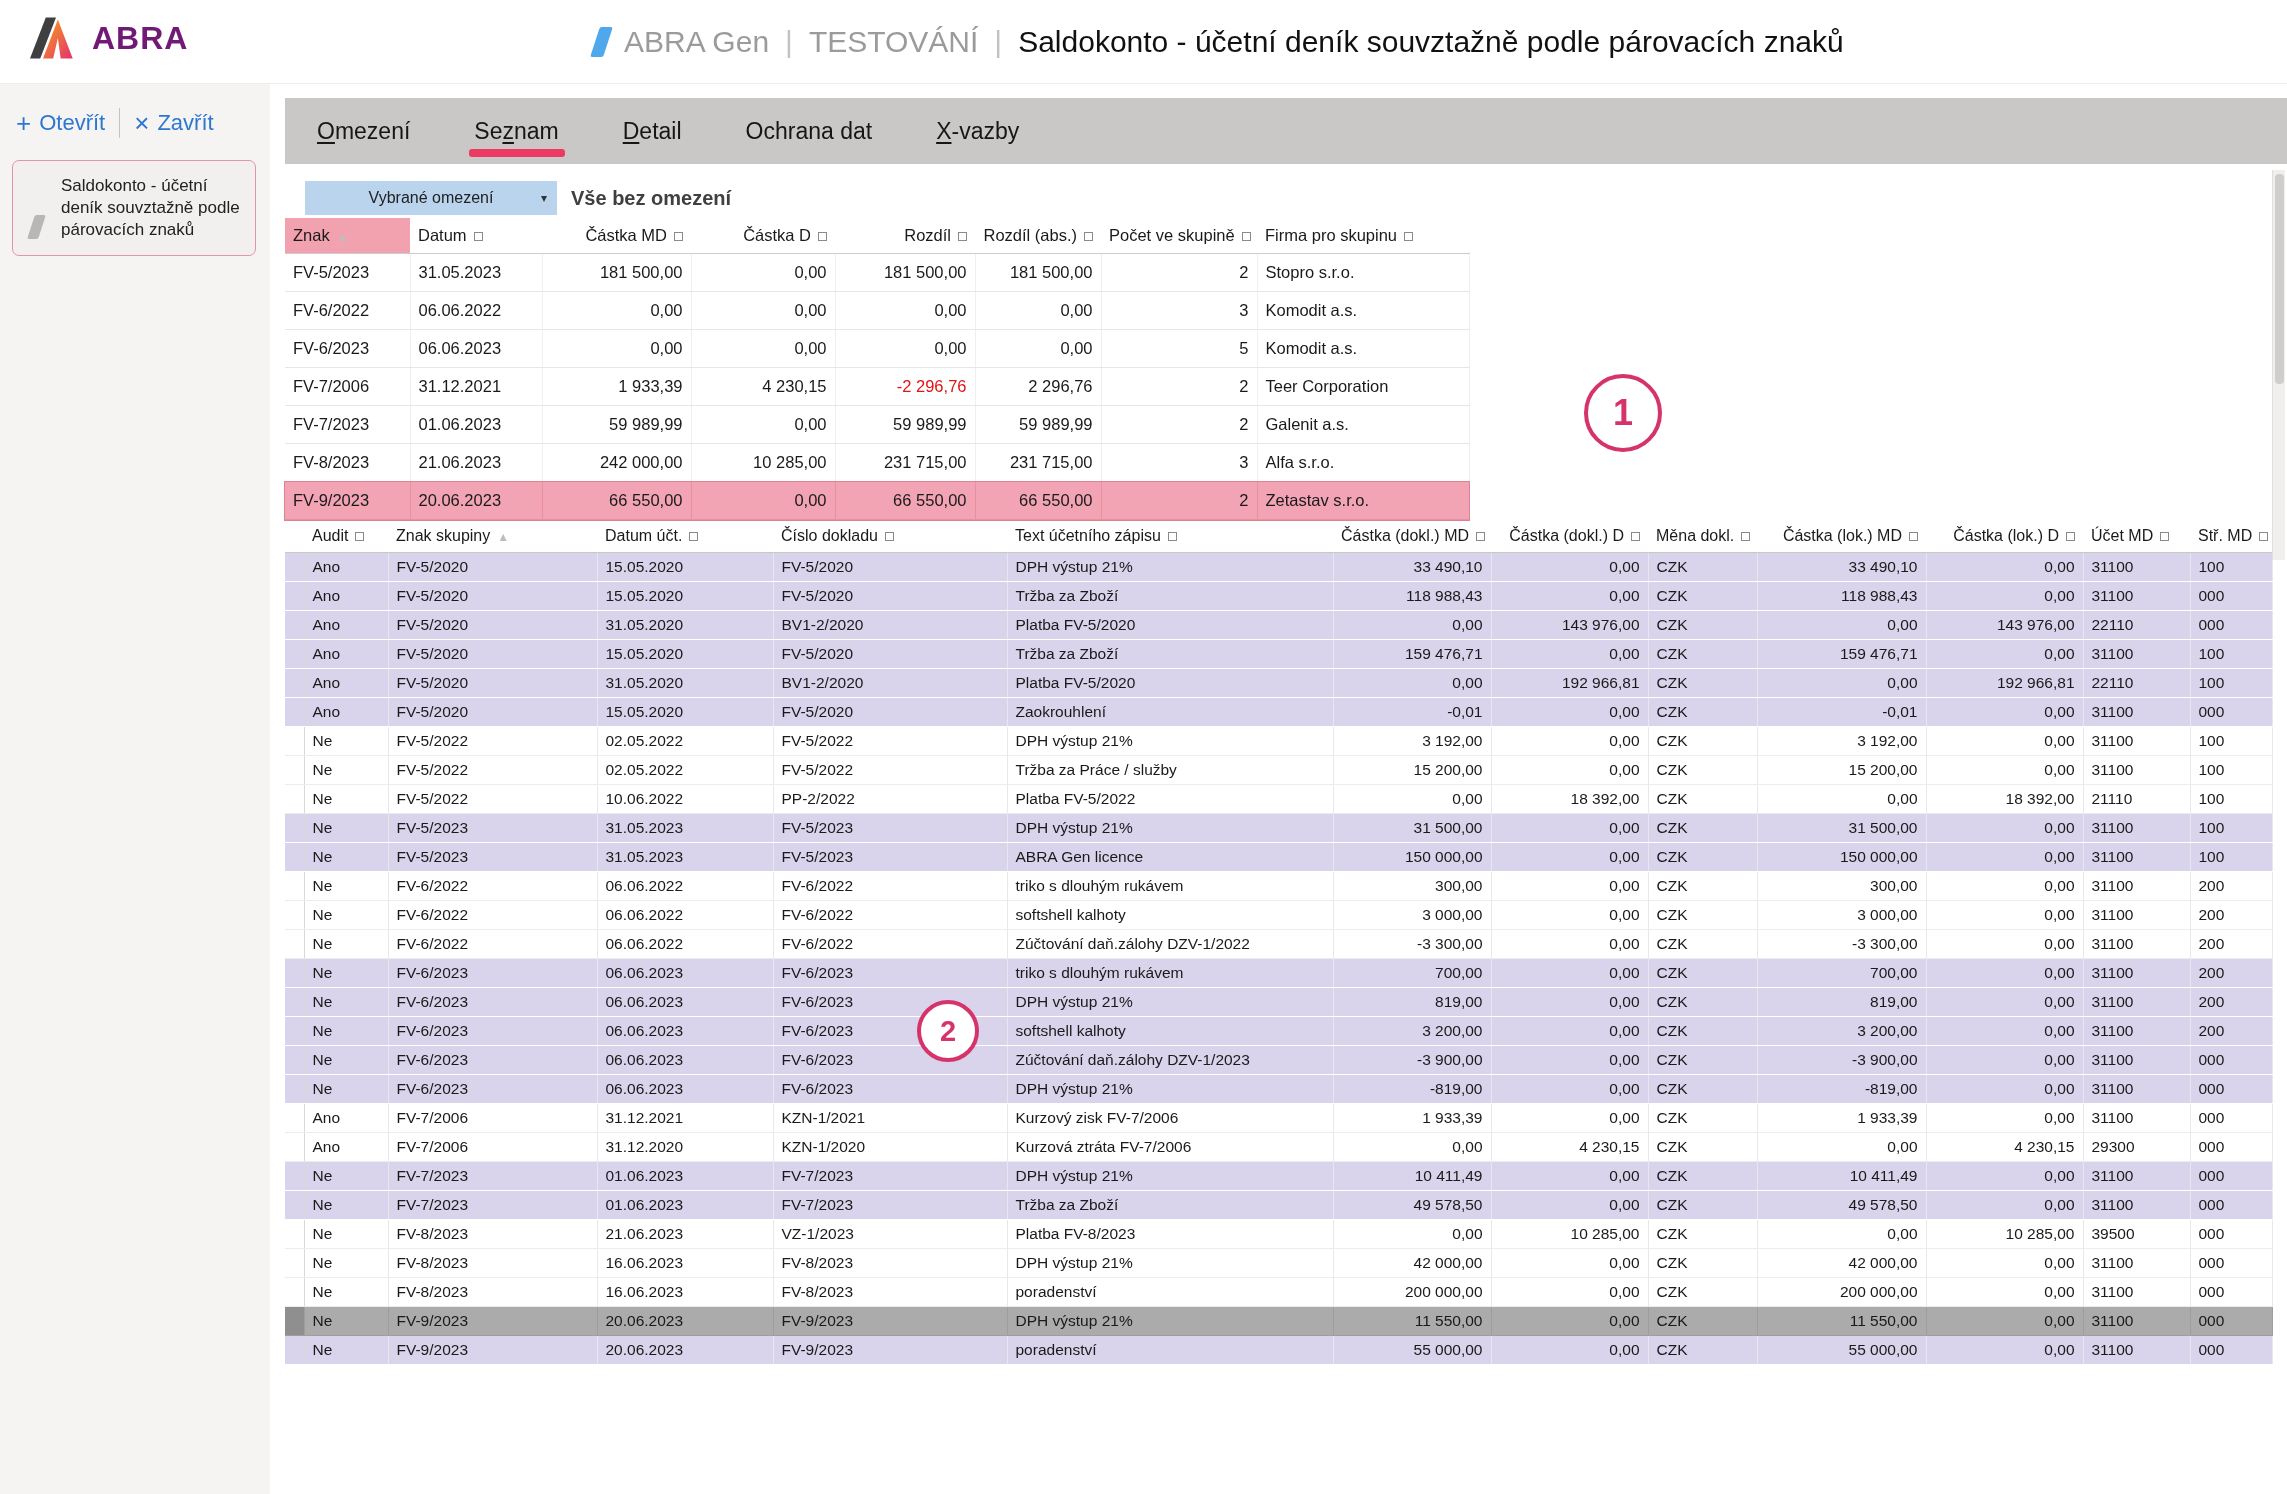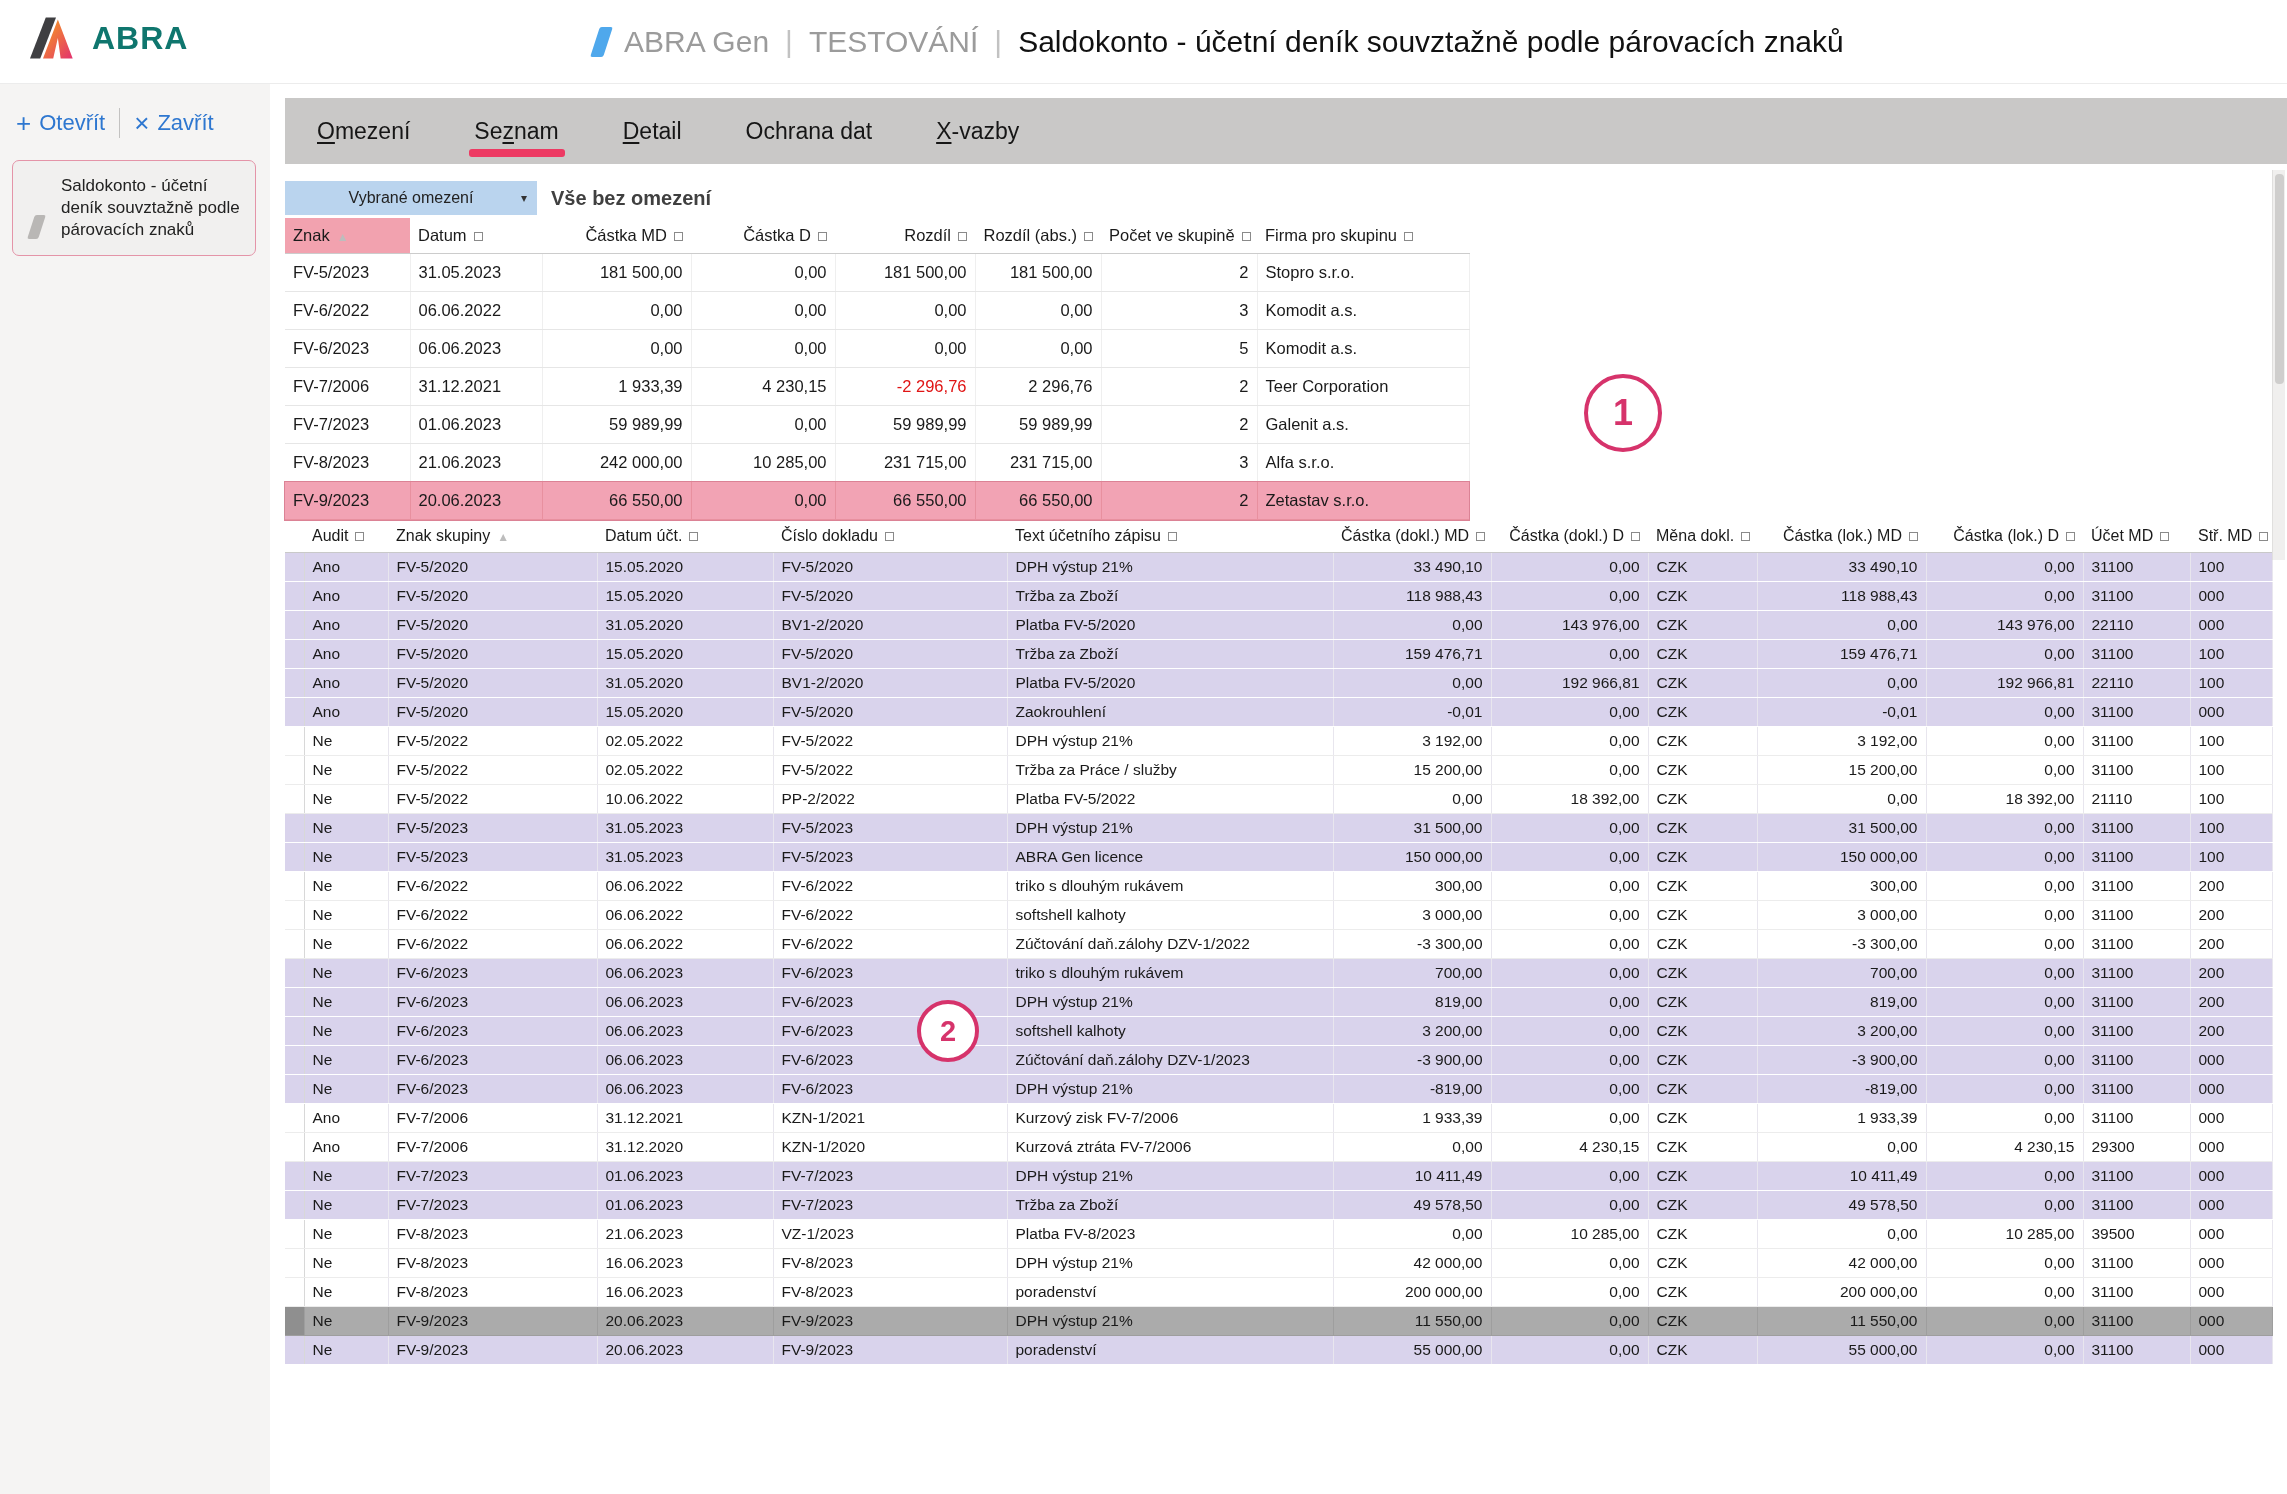--- a/index.html
+++ b/index.html
@@ -3,21 +3,21 @@
 <meta charset="utf-8">
 <style>
   * { box-sizing: border-box; margin: 0; padding: 0; }
   html,body { width:2287px; height:1494px; overflow:hidden; }
   body { font-family:"Liberation Sans","DejaVu Sans",sans-serif; color:#1a1a1a; background:#fff; }
   .app { position:relative; width:2287px; height:1494px; background:#fff; }
 
   
   .topbar { position:relative; height:84px; background:#fff; border-bottom:1px solid #ececec; }
   .logo { position:absolute; left:30px; top:16px; display:flex; align-items:center; gap:10px; }
-  .logo-text { font-size:32px; font-weight:700; color:#0f766e; letter-spacing:1px; }
+  .logo-text { font-size:32px; font-weight:700; color:#701a75; letter-spacing:1px; }
   .titlebar { position:absolute; left:595px; top:0; height:84px; display:flex; align-items:center; gap:16px; white-space:nowrap; }
   .slash-icon { display:inline-block; width:13px; height:30px; background:#4FA8EC; transform:skewX(-18deg); border-radius:2px; }
   .app-name, .env { font-size:30px; color:#9b9b9b; }
   .t-sep { font-size:30px; color:#c2c2c2; font-weight:300; }
   .page-title { font-size:30px; color:#111; }
 
   
   .workspace { display:flex; height:1410px; }
   .sidebar { width:270px; background:#f5f4f3; height:100%; position:relative; }
   .side-actions { display:flex; align-items:center; gap:14px; padding:24px 0 0 16px; }
@@ -27,21 +27,21 @@
   .side-card { position:relative; margin:22px 14px 0 12px; background:#f1f0ef; border:1px solid #e494a8; border-radius:7px; padding:14px 14px 14px 48px; font-size:17px; line-height:22px; color:#222; cursor:pointer; }
   .card-slash { position:absolute; left:18px; bottom:16px; width:11px; height:24px; background:#b9b7b5; transform:skewX(-18deg); border-radius:2px; }
 
   .main { flex:1; position:relative; }
   .tabbar { margin:14px 0 0 15px; height:66px; background:#c9c8c7; display:flex; align-items:center; }
   .tab { position:relative; height:100%; display:flex; align-items:center; padding:0 32px; font-size:23px; color:#161616; cursor:pointer; }
   .tab u { text-underline-offset:3px; }
   .tab-underline { position:absolute; left:50%; transform:translateX(-50%); bottom:7px; width:96px; height:8px; border-radius:3px; background:#ED3A63; }
 
   .content { background:#fff; padding:14px 0 0 15px; }
-  .filter-row { display:flex; align-items:center; gap:14px; height:40px; }
+  .filter-row { display:flex; align-items:center; gap:14px; height:40px;margin-left:20px; }
   .dropdown { width:252px; height:34px; background:#BAD4EE; display:flex; align-items:center; justify-content:center; gap:10px; font-size:16px; color:#222; cursor:pointer; position:relative; }
   .dropdown .caret { position:absolute; right:10px; font-size:12px; color:#333; }
   .filter-value { font-size:20px; font-weight:700; color:#404040; }
 
   
   table { border-collapse:collapse; table-layout:fixed; }
   td,th { overflow:hidden; white-space:nowrap; }
   .l { text-align:left; } .r { text-align:right; }
   .sortbox { display:inline-block; width:9px; height:9px; border:1px solid #8a8a8a; margin-left:7px; }
   .sorttri { color:#bdbdbd; font-size:12px; margin-left:7px; }

